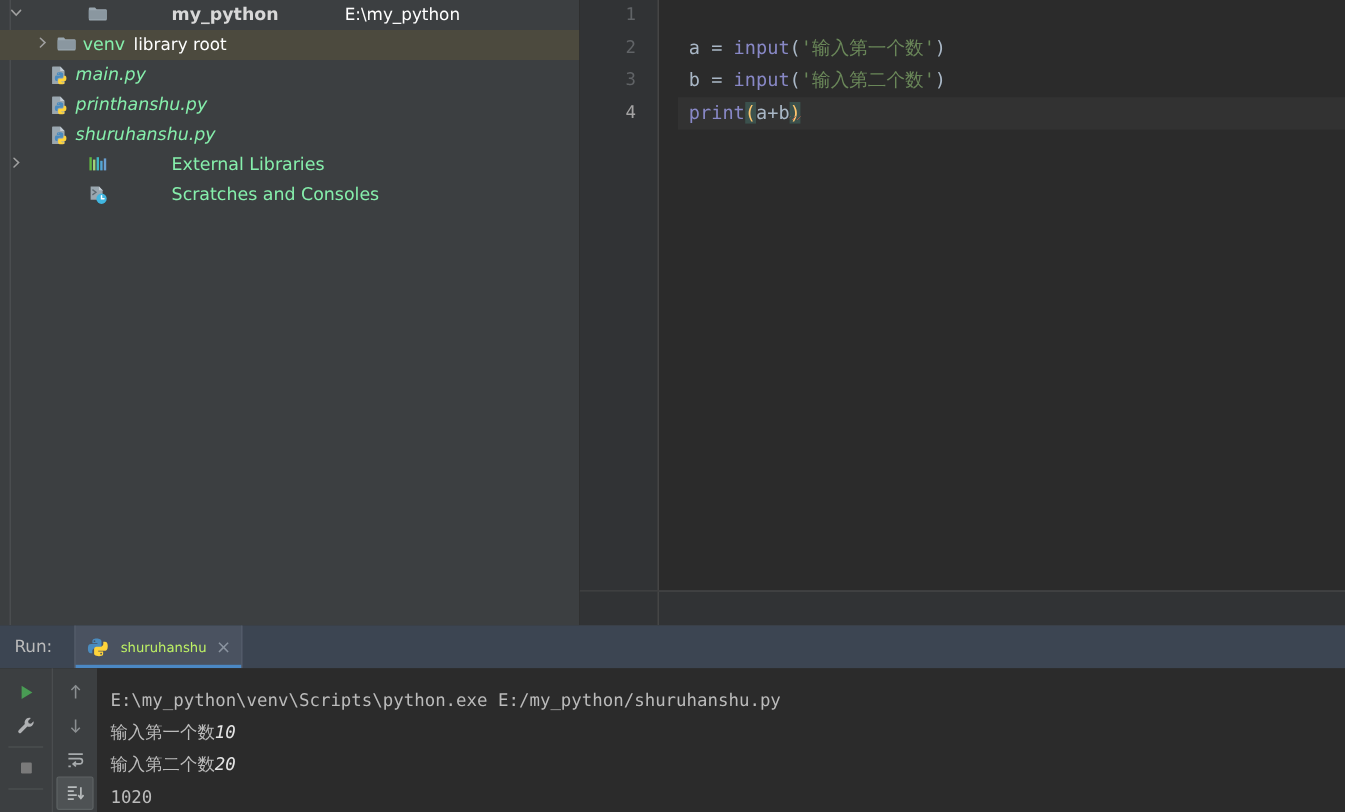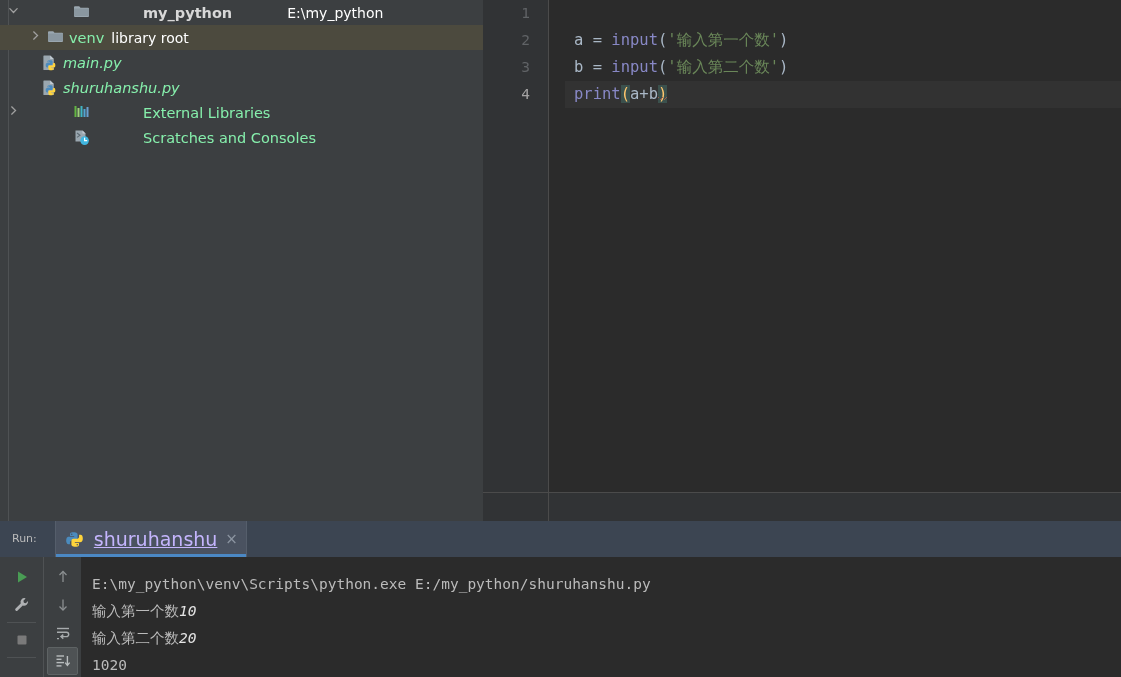--- a/index.html
+++ b/index.html
@@ -182,21 +182,21 @@
     position: relative;
     height: 36px;
     width: 1121px;
     background: #3c4552;
     display: flex;
     align-items: center;
     overflow: hidden;
   }
   .run-label {
     color: #bbbbbb;
-    font-size: 11px;
+    font-size: 14px;
     padding-left: 12px;
     padding-right: 18px;
     line-height: 36px;
   }
   .run-tab {
     position: relative;
     height: 36px;
     display: flex;
     align-items: center;
     background: #4a5260;
@@ -204,25 +204,24 @@
     border-left: 1px solid #555e6b;
     border-right: 1px solid #555e6b;
   }
   .run-tab .tab-underline {
     position: absolute;
     left: 0; right: 0; bottom: 0;
     height: 3px;
     background: #4b88c4;
   }
   .run-tab .tab-text {
-    color: #c4b5fd;
-    font-size: 19px;
+    color: #bef264;
+    font-size: 11px;
     margin-left: 6px;
     margin-right: 8px;
-    text-decoration: underline;
   }
   .tab-close {
     color: #8b94a0;
     font-size: 15px;
     line-height: 1;
     cursor: default;
   }
   .run-body {
     position: relative;
     display: flex;
@@ -333,20 +332,34 @@
               <svg width="17" height="17" viewBox="0 0 17 17">
                 <path d="M3 1.5 h6.2 l3.6 3.6 v10.4 a0.6 0.6 0 0 1-.6 .6 h-9.2 a0.6 0.6 0 0 1-.6-.6 v-13.4 a0.6 0.6 0 0 1 .6-.6 z" fill="#9aa7b0"></path>
                 <path d="M9.2 1.5 l3.6 3.6 h-3.6 z" fill="#c3ccd4"></path>
                 <g transform="translate(5.2,6.2) scale(0.72)">
                   <path d="M5.4 0C4.2 0 3 .2 2.6.4 1.8.7 1.7 1.2 1.7 2v1.3h3.7v.5H1.3C.4 3.8-.3 4.3-.5 5.3c-.3 1.2-.3 1.9 0 3.1.2.9.7 1.6 1.6 1.6h1.3V8.4c0-1 .9-1.9 1.9-1.9h3c.9 0 1.6-.7 1.6-1.6V2c0-.9-.7-1.6-1.6-1.8C6.7.1 6 0 5.4 0zM3.4 1.1c.4 0 .7.3.7.6s-.3.6-.7.6-.6-.3-.6-.6.3-.6.6-.6z" fill="#4b8bbe"></path>
                   <path d="M6.6 14c1.2 0 2.4-.2 2.8-.4.8-.3.9-.8.9-1.6v-1.3H6.6v-.5h4.1c.9 0 1.6-.5 1.8-1.5.3-1.2.3-1.9 0-3.1-.2-.9-.7-1.6-1.6-1.6H9.6v1.6c0 1-.9 1.9-1.9 1.9h-3c-.9 0-1.6.7-1.6 1.6V12c0 .9.7 1.6 1.6 1.8.6.1 1.3.2 1.9.2zm2-1.1c-.4 0-.7-.3-.7-.6s.3-.6.7-.6.6.3.6.6-.3.6-.6.6z" fill="#ffd43b"></path>
                 </g>
               </svg>
             </span>
             <span class="label-main">main.py</span>
+          </div>
+          <div class="tree-row ind2">
+            <span class="arrow"></span>
+            <span class="icon-box">
+              <svg width="17" height="17" viewBox="0 0 17 17">
+                <path d="M3 1.5 h6.2 l3.6 3.6 v10.4 a0.6 0.6 0 0 1-.6 .6 h-9.2 a0.6 0.6 0 0 1-.6-.6 v-13.4 a0.6 0.6 0 0 1 .6-.6 z" fill="#9aa7b0"></path>
+                <path d="M9.2 1.5 l3.6 3.6 h-3.6 z" fill="#c3ccd4"></path>
+                <g transform="translate(5.2,6.2) scale(0.72)">
+                  <path d="M5.4 0C4.2 0 3 .2 2.6.4 1.8.7 1.7 1.2 1.7 2v1.3h3.7v.5H1.3C.4 3.8-.3 4.3-.5 5.3c-.3 1.2-.3 1.9 0 3.1.2.9.7 1.6 1.6 1.6h1.3V8.4c0-1 .9-1.9 1.9-1.9h3c.9 0 1.6-.7 1.6-1.6V2c0-.9-.7-1.6-1.6-1.8C6.7.1 6 0 5.4 0zM3.4 1.1c.4 0 .7.3.7.6s-.3.6-.7.6-.6-.3-.6-.6.3-.6.6-.6z" fill="#4b8bbe"></path>
+                  <path d="M6.6 14c1.2 0 2.4-.2 2.8-.4.8-.3.9-.8.9-1.6v-1.3H6.6v-.5h4.1c.9 0 1.6-.5 1.8-1.5.3-1.2.3-1.9 0-3.1-.2-.9-.7-1.6-1.6-1.6H9.6v1.6c0 1-.9 1.9-1.9 1.9h-3c-.9 0-1.6.7-1.6 1.6V12c0 .9.7 1.6 1.6 1.8.6.1 1.3.2 1.9.2zm2-1.1c-.4 0-.7-.3-.7-.6s.3-.6.7-.6.6.3.6.6-.3.6-.6.6z" fill="#ffd43b"></path>
+                </g>
+              </svg>
+            </span>
+            <span class="label-main">printhanshu.py</span>
           </div>
           <div class="tree-row ind2">
             <span class="arrow"></span>
             <span class="icon-box">
               <svg width="17" height="17" viewBox="0 0 17 17">
                 <path d="M3 1.5 h6.2 l3.6 3.6 v10.4 a0.6 0.6 0 0 1-.6 .6 h-9.2 a0.6 0.6 0 0 1-.6-.6 v-13.4 a0.6 0.6 0 0 1 .6-.6 z" fill="#9aa7b0"></path>
                 <path d="M9.2 1.5 l3.6 3.6 h-3.6 z" fill="#c3ccd4"></path>
                 <g transform="translate(5.2,6.2) scale(0.72)">
                   <path d="M5.4 0C4.2 0 3 .2 2.6.4 1.8.7 1.7 1.2 1.7 2v1.3h3.7v.5H1.3C.4 3.8-.3 4.3-.5 5.3c-.3 1.2-.3 1.9 0 3.1.2.9.7 1.6 1.6 1.6h1.3V8.4c0-1 .9-1.9 1.9-1.9h3c.9 0 1.6-.7 1.6-1.6V2c0-.9-.7-1.6-1.6-1.8C6.7.1 6 0 5.4 0zM3.4 1.1c.4 0 .7.3.7.6s-.3.6-.7.6-.6-.3-.6-.6.3-.6.6-.6z" fill="#4b8bbe"></path>
                   <path d="M6.6 14c1.2 0 2.4-.2 2.8-.4.8-.3.9-.8.9-1.6v-1.3H6.6v-.5h4.1c.9 0 1.6-.5 1.8-1.5.3-1.2.3-1.9 0-3.1-.2-.9-.7-1.6-1.6-1.6H9.6v1.6c0 1-.9 1.9-1.9 1.9h-3c-.9 0-1.6.7-1.6 1.6V12c0 .9.7 1.6 1.6 1.8.6.1 1.3.2 1.9.2zm2-1.1c-.4 0-.7-.3-.7-.6s.3-.6.7-.6.6.3.6.6-.3.6-.6.6z" fill="#ffd43b"></path>

